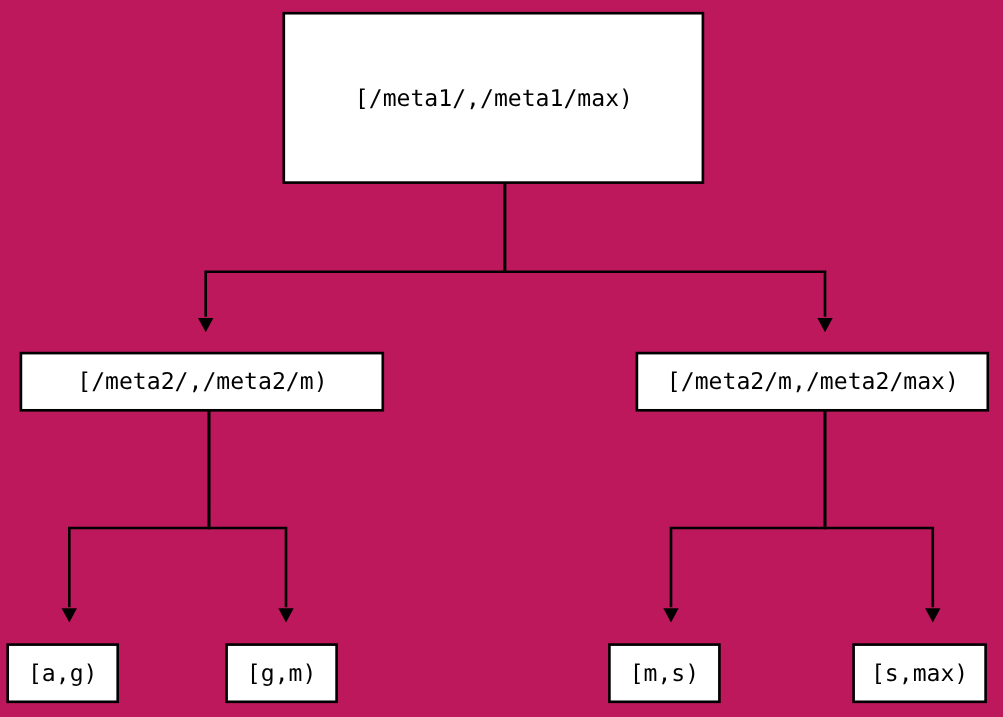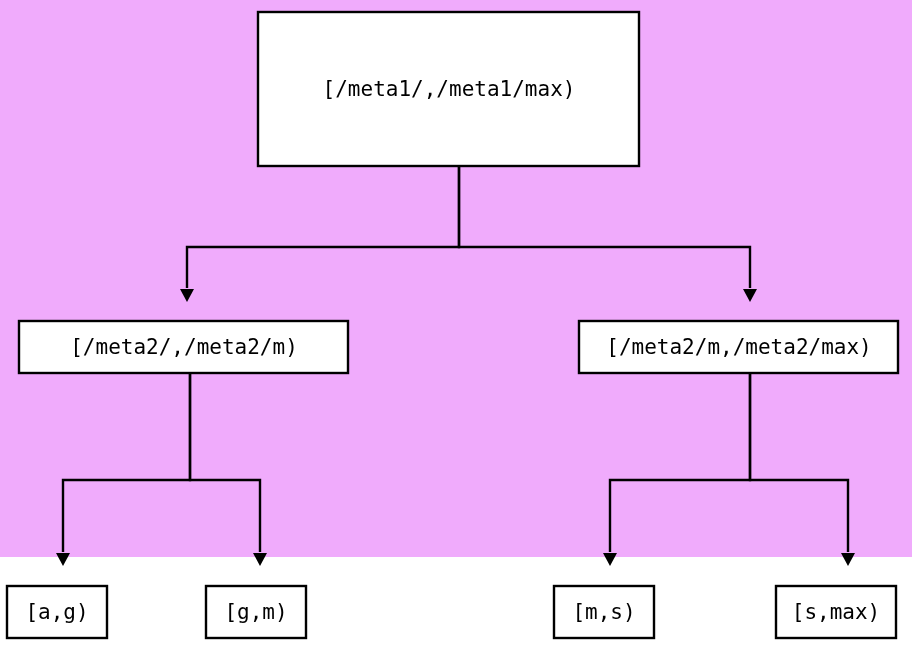--- a/index.html
+++ b/index.html
@@ -10,22 +10,22 @@
   }
   body {
     width: 912px;
     height: 652px;
     font-family: "DejaVu Sans Mono", "Liberation Mono", monospace;
     overflow: hidden;
   }
   #diagram-root {
     position: relative;
     width: 912px;
-    height: 557px;
-    background: #f0abfc;
+    height: 652px;
+    background: #be185d;
   }
   svg.tree-canvas {
     display: block;
     width: 912px;
     height: 652px;
   }
   .node-box {
     fill: #ffffff;
     stroke: #000000;
     stroke-width: 2.4;

